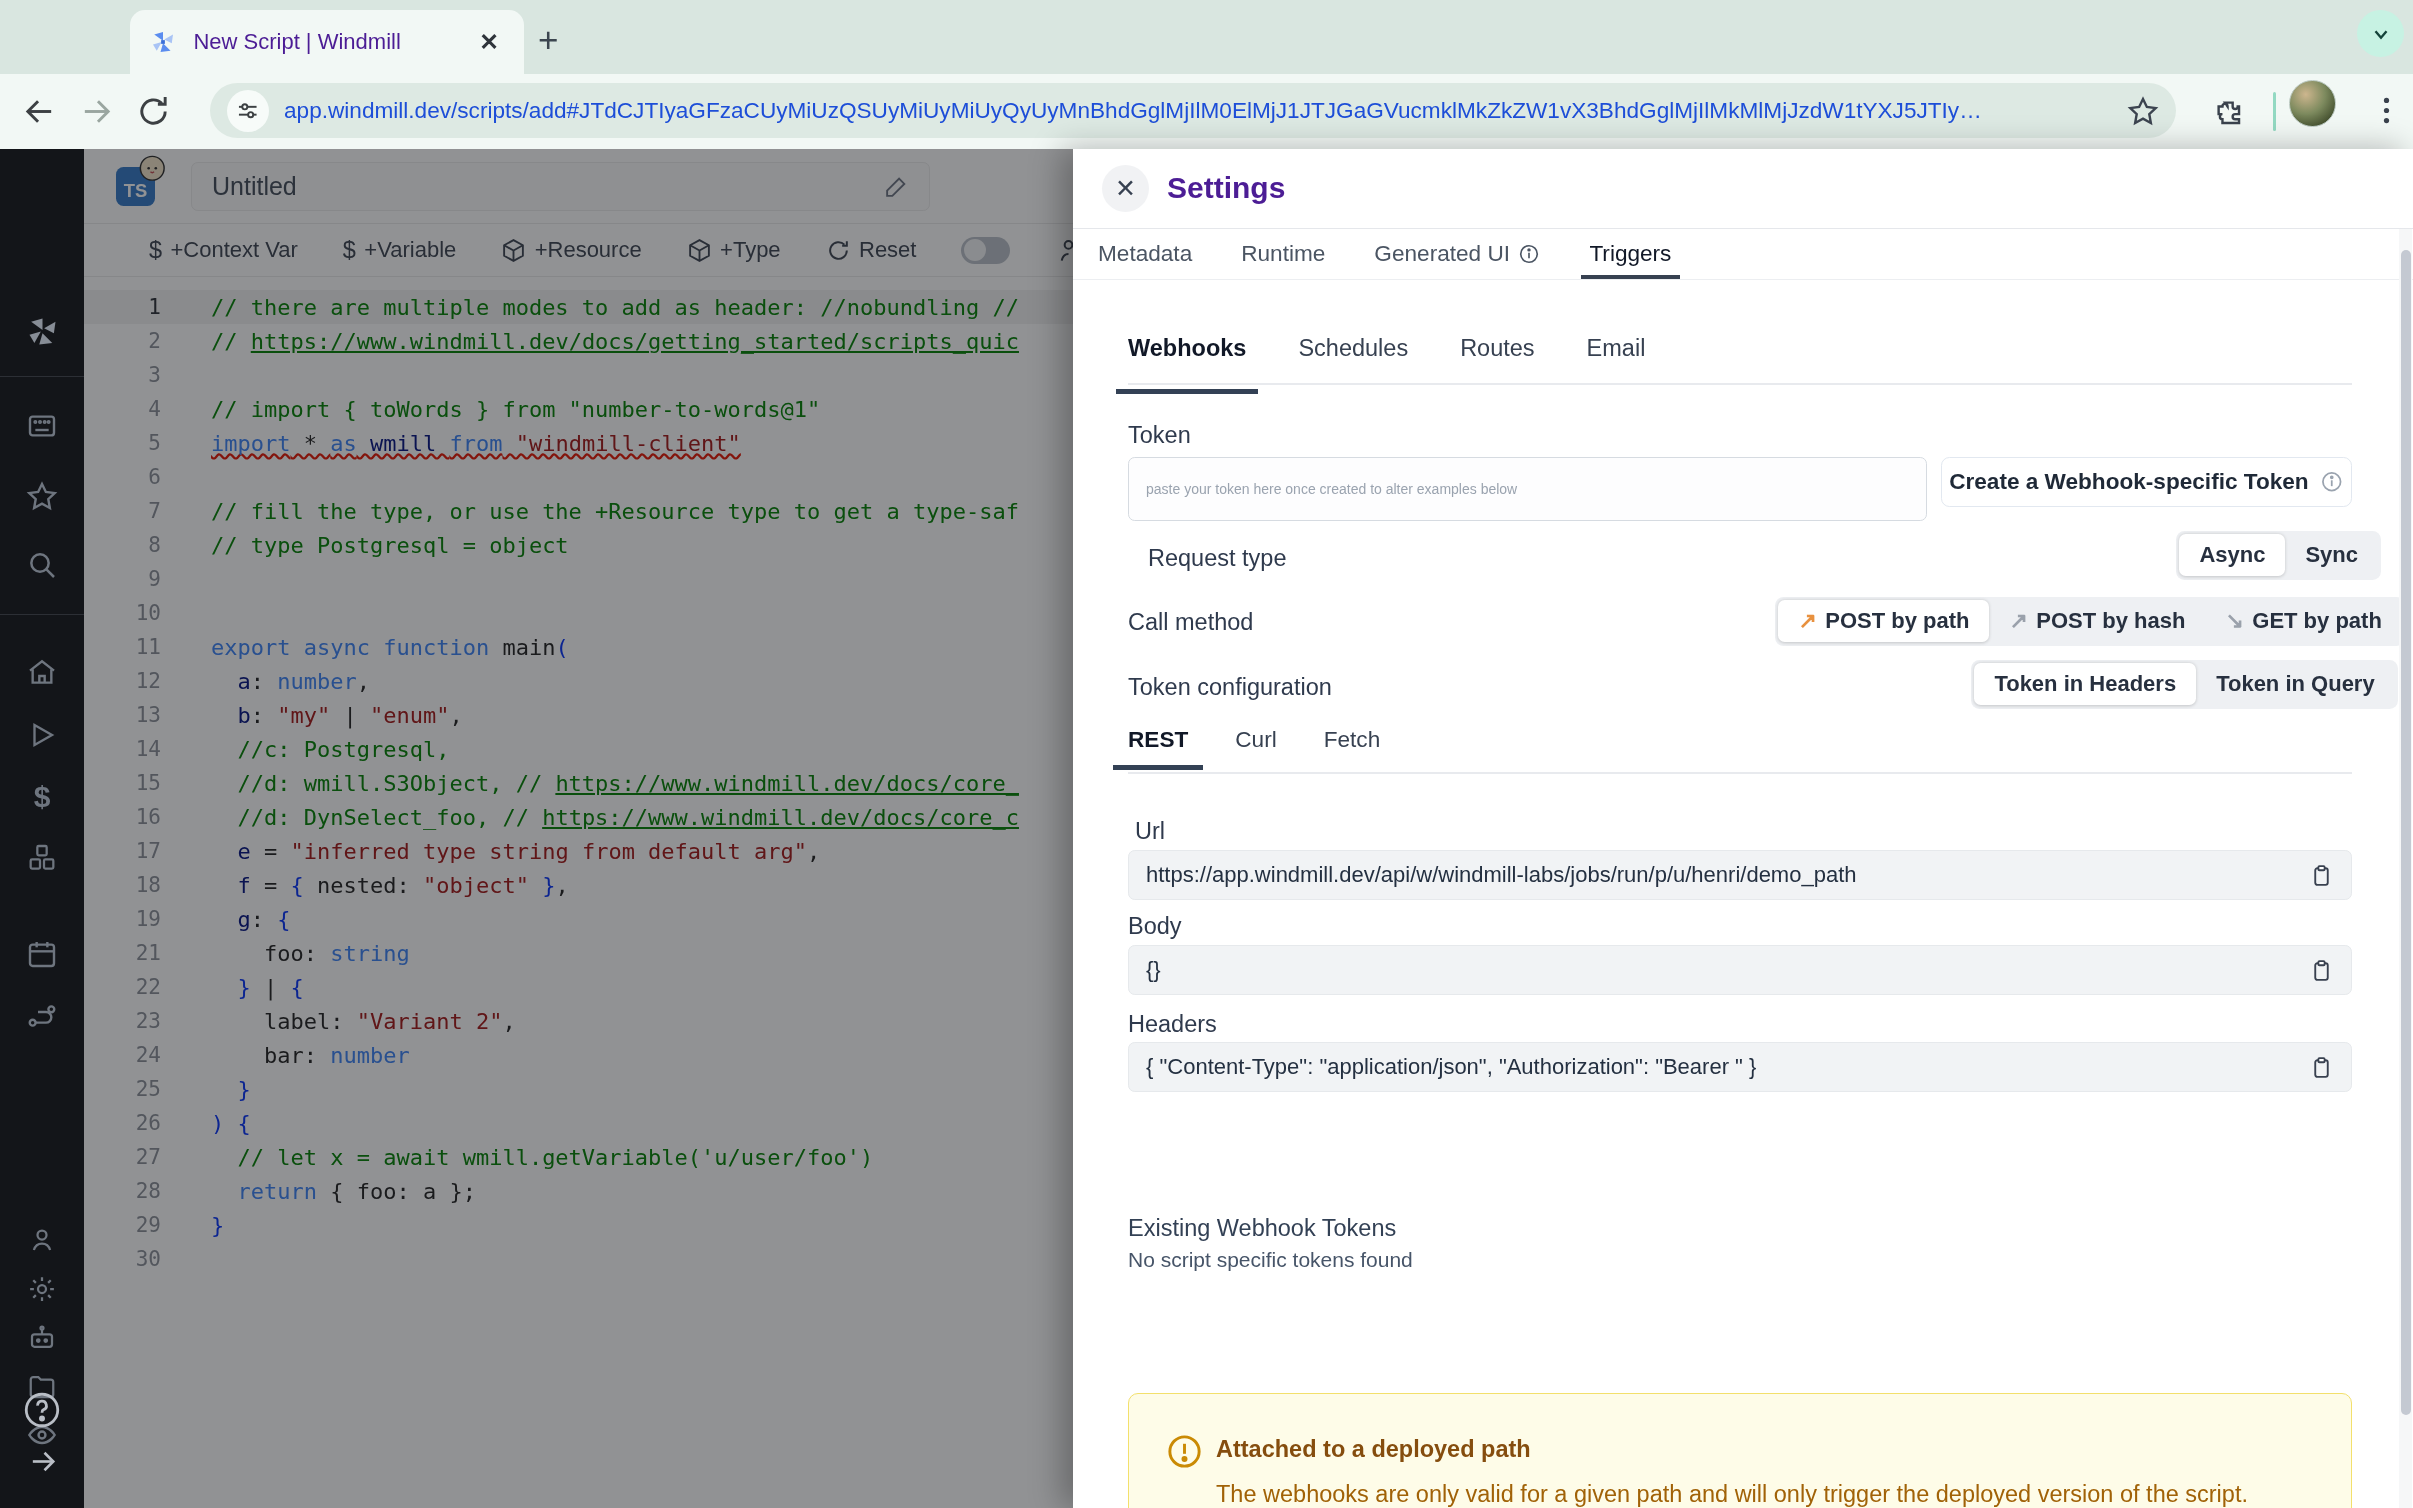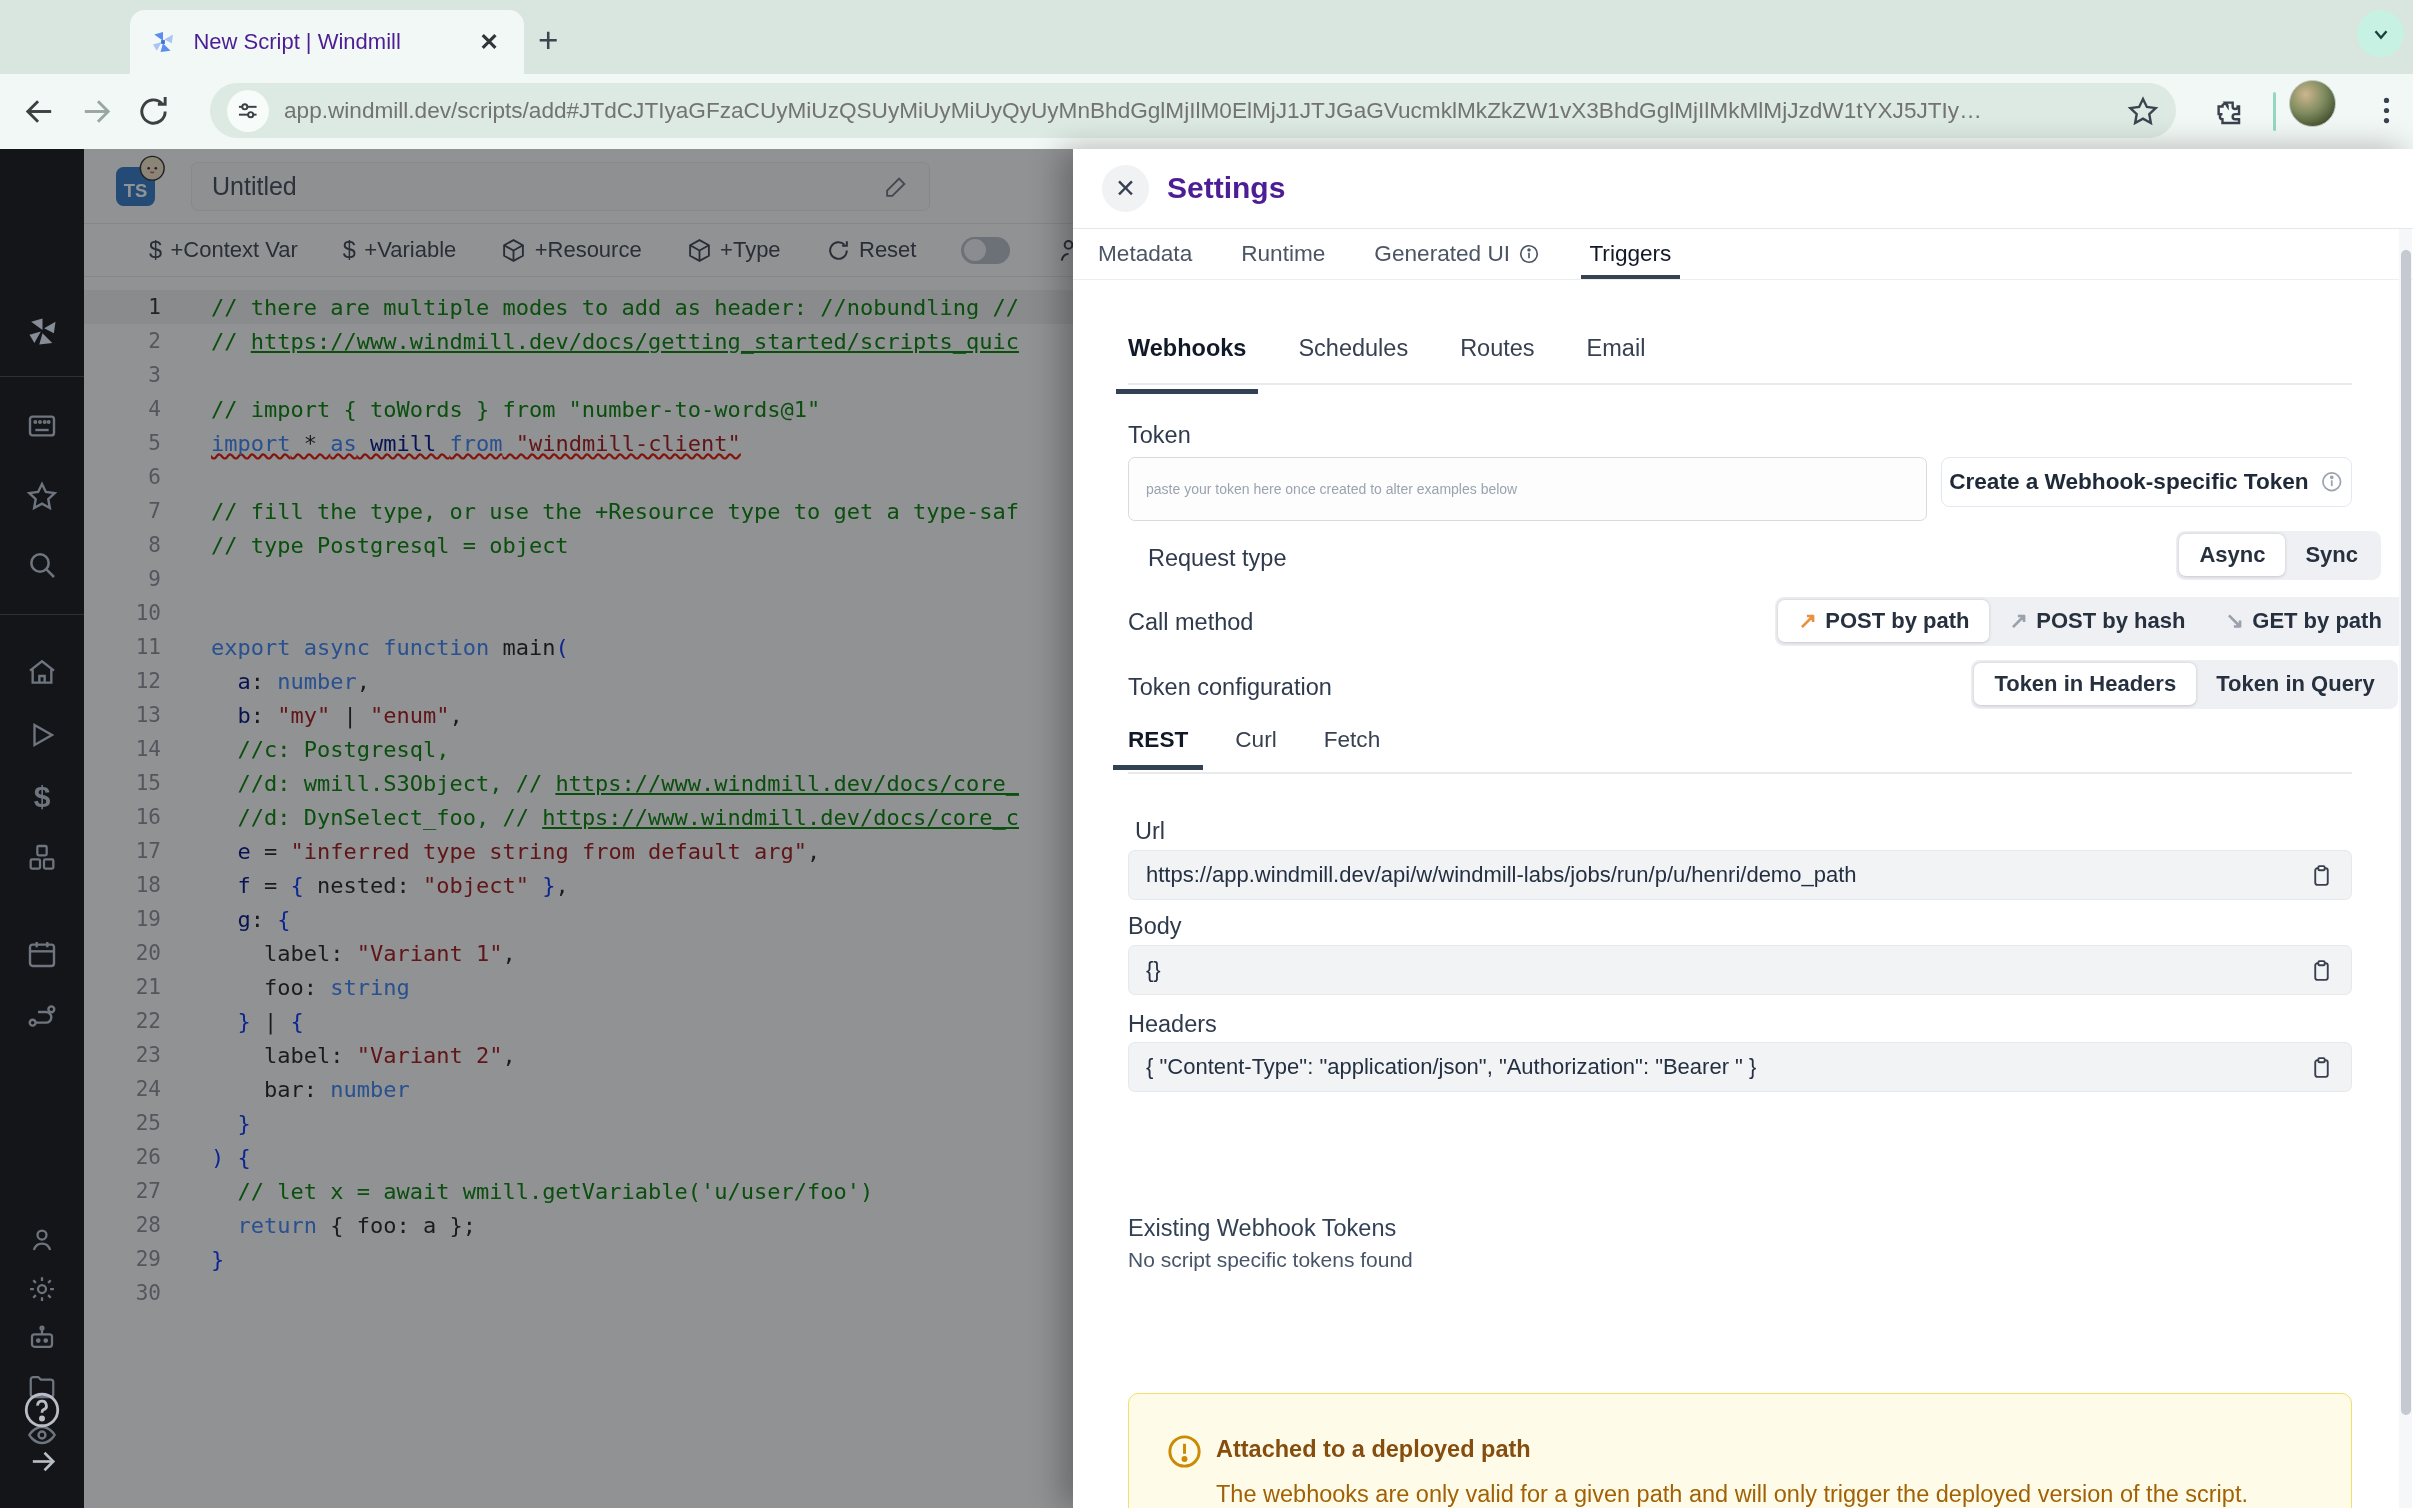--- a/index.html
+++ b/index.html
@@ -17,21 +17,21 @@
   .newtab { position:absolute; left:538px; top:22px; font-size:35px; color:#3c4650; font-weight:400; line-height:35px; }
   .win-pill { position:absolute; left:2357px; top:10px; width:47px; height:47px; border-radius:23.5px;
               background:#c7f2e3; display:flex; align-items:center; justify-content:center; }
   .toolbar { position:absolute; left:0; top:74px; width:2413px; height:75px; background:#f2f8f5;
              display:flex; align-items:center; }
   .navbtn { margin-left:22px; }
   .omnibox { position:absolute; left:210px; top:9.2px; width:1966px; height:55px; border-radius:28px;
              background:#dde9e3; display:flex; align-items:center; padding:0 17px; }
   .tune-circle { width:42px; height:42px; border-radius:21px; background:#f7fbf9; display:flex;
                  align-items:center; justify-content:center; }
-  .url-text { margin-left:15px; font-size:22.6px; color:#737373; white-space:nowrap; overflow:hidden;
+  .url-text { margin-left:15px; font-size:22.6px; color:#1d4ed8; white-space:nowrap; overflow:hidden;
               text-overflow:ellipsis; flex:1; }
   .chrome-sep { position:absolute; left:2273px; top:18.4px; width:3.4px; height:39px; background:#93d9c2; border-radius:1.7px; }
   .avatar { position:absolute; left:2289px; top:5.9px; width:47px; height:47px; border-radius:23.5px;
             background:radial-gradient(circle at 35% 30%, #cdb68e 0%, #7d8a5e 45%, #44502f 80%); border:0.8px solid #b9c7bf;}
   .kebab { position:absolute; left:2367px; top:12.6px; }
 
   
   .app { position:absolute; left:0; top:149px; width:2413px; height:1359px; background:#fff; }
 
   
@@ -416,21 +416,20 @@
         <div class="cl"><span class="ln">10</span><span class="lc"></span></div>
         <div class="cl"><span class="ln">11</span><span class="lc"><span class="k">export</span><span class="d"> </span><span class="k">async</span><span class="d"> </span><span class="k">function</span><span class="d"> main</span><span class="b">(</span></span></div>
         <div class="cl"><span class="ln">12</span><span class="lc"><span class="v">  a</span><span class="d">: </span><span class="k">number</span><span class="d">,</span></span></div>
         <div class="cl"><span class="ln">13</span><span class="lc"><span class="v">  b</span><span class="d">: </span><span class="s">"my"</span><span class="d"> | </span><span class="s">"enum"</span><span class="d">,</span></span></div>
         <div class="cl"><span class="ln">14</span><span class="lc"><span class="c">  //c: Postgresql,</span></span></div>
         <div class="cl"><span class="ln">15</span><span class="lc"><span class="c">  //d: wmill.S3Object, // </span><span class="lk">https://www.windmill.dev/docs/core_</span></span></div>
         <div class="cl"><span class="ln">16</span><span class="lc"><span class="c">  //d: DynSelect_foo, // </span><span class="lk">https://www.windmill.dev/docs/core_c</span></span></div>
         <div class="cl"><span class="ln">17</span><span class="lc"><span class="v">  e</span><span class="d"> = </span><span class="s">"inferred type string from default arg"</span><span class="d">,</span></span></div>
         <div class="cl"><span class="ln">18</span><span class="lc"><span class="v">  f</span><span class="d"> = </span><span class="b">{</span><span class="d"> nested: </span><span class="s">"object"</span><span class="d"> </span><span class="b">}</span><span class="d">,</span></span></div>
         <div class="cl"><span class="ln">19</span><span class="lc"><span class="v">  g</span><span class="d">: </span><span class="b">{</span></span></div>
-        <div class="cl"><span class="ln">20</span><span class="lc"><span class="d">    label: </span><span class="s">"Variant 1"</span><span class="d">,</span></span></div>
         <div class="cl"><span class="ln">21</span><span class="lc"><span class="d">    foo: </span><span class="k">string</span></span></div>
         <div class="cl"><span class="ln">22</span><span class="lc"><span class="d">  </span><span class="b">}</span><span class="d"> | </span><span class="b">{</span></span></div>
         <div class="cl"><span class="ln">23</span><span class="lc"><span class="d">    label: </span><span class="s">"Variant 2"</span><span class="d">,</span></span></div>
         <div class="cl"><span class="ln">24</span><span class="lc"><span class="d">    bar: </span><span class="k">number</span></span></div>
         <div class="cl"><span class="ln">25</span><span class="lc"><span class="d">  </span><span class="b">}</span></span></div>
         <div class="cl"><span class="ln">26</span><span class="lc"><span class="b">) {</span></span></div>
         <div class="cl"><span class="ln">27</span><span class="lc"><span class="c">  // let x = await wmill.getVariable('u/user/foo')</span></span></div>
         <div class="cl"><span class="ln">28</span><span class="lc"><span class="k">  return</span><span class="d"> { foo: a };</span></span></div>
         <div class="cl"><span class="ln">29</span><span class="lc"><span class="b">}</span></span></div>
         <div class="cl"><span class="ln">30</span><span class="lc"></span></div>

